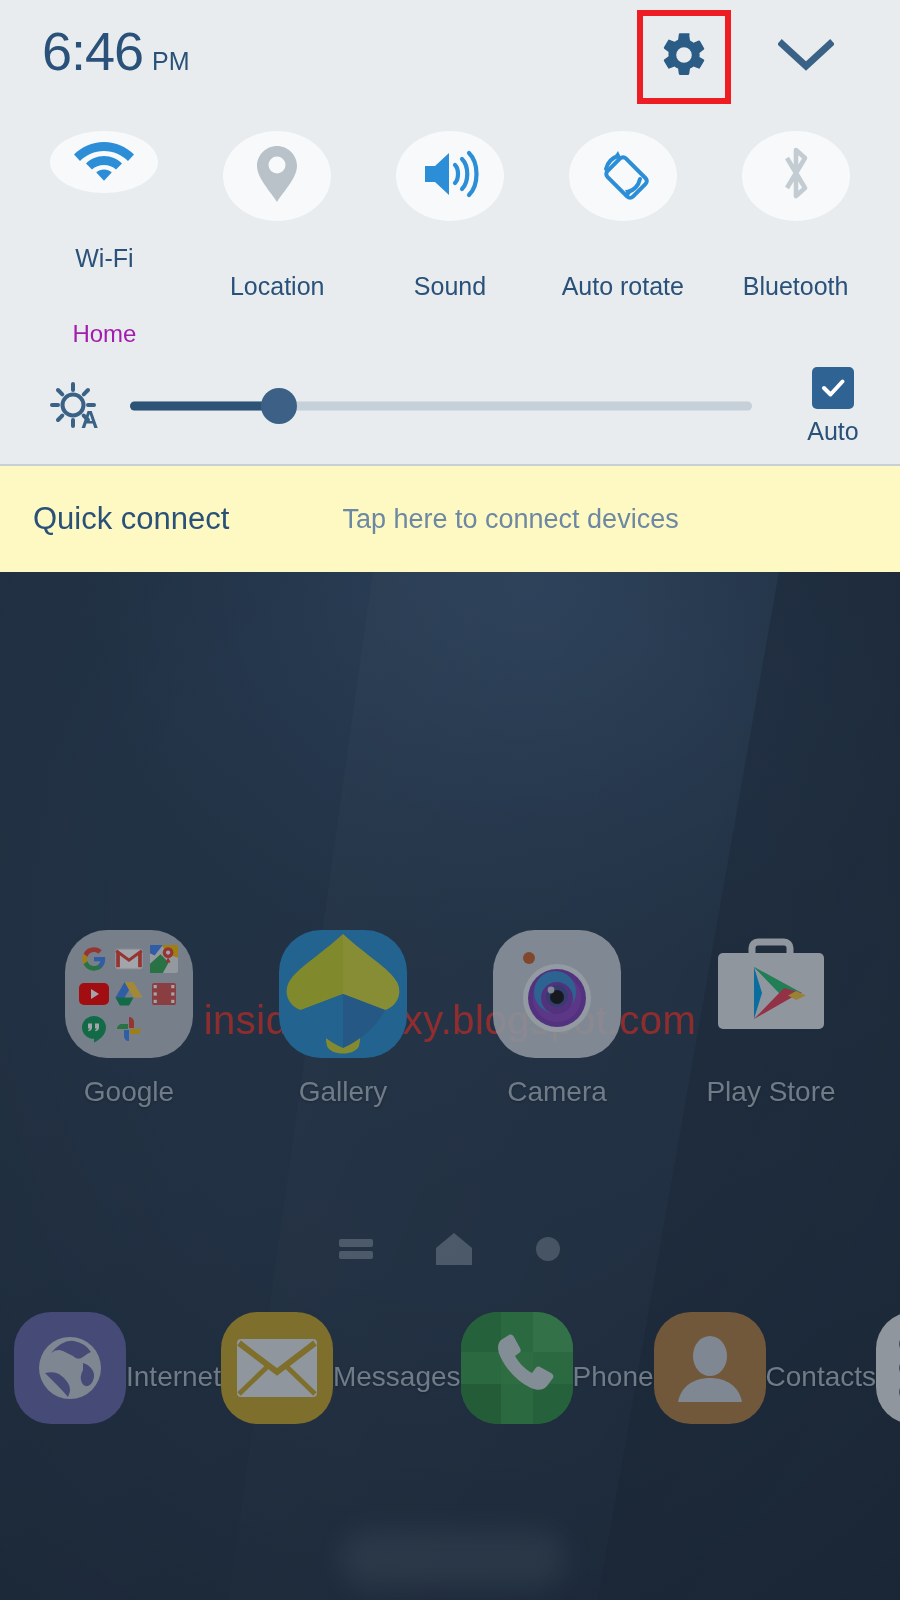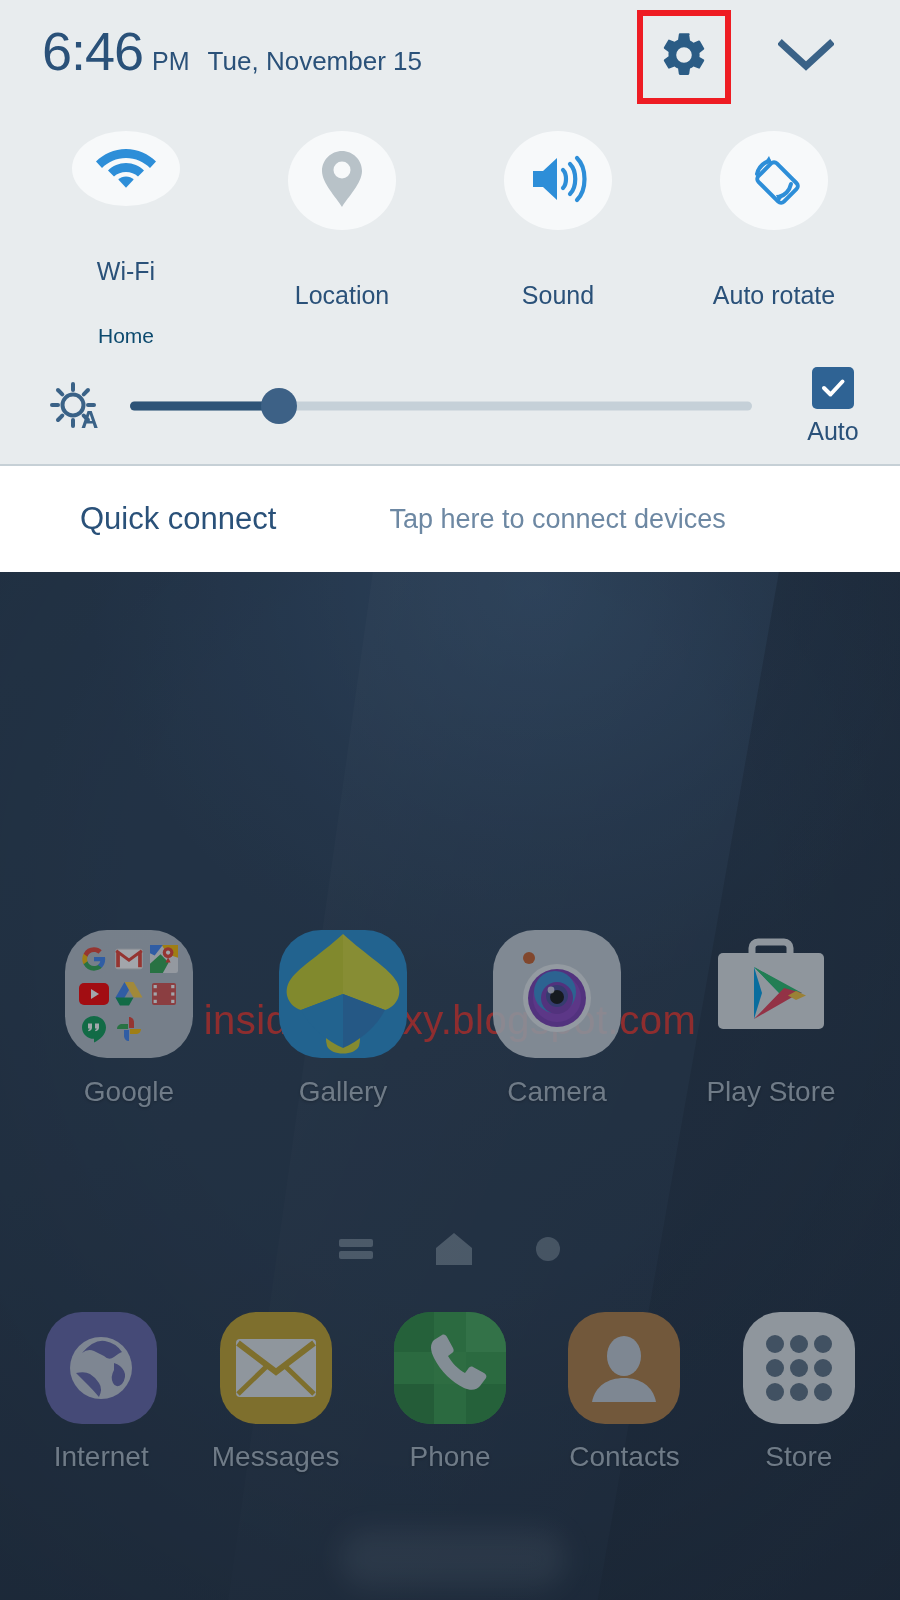--- a/index.html
+++ b/index.html
@@ -123,23 +123,23 @@
   }
   .toggle-label {
     margin-top: 16px;
     font-size: 25px;
     color: #2a5179;
     text-align: center;
     line-height: 1.32;
     max-width: 160px;
   }
   .toggle-sub {
-    margin-top: 3px;
-    font-size: 21px;
-    color: #0c4a6e;
+    margin-top: 12px;
+    font-size: 24px;
+    color: #a21caf;
     text-align: center;
   }
 
   
   #brightness-row {
     position: absolute; left: 0; top: 348px;
     width: 900px; height: 116px;
     display: flex; align-items: center;
   }
   #brightness-icon {
@@ -187,23 +187,23 @@
   #auto-label {
     margin-top: 8px;
     font-size: 25px;
     color: #2a5179;
   }
 
   
   #quick-connect {
     position: absolute; left: 0; top: 464px;
     width: 900px; height: 108px;
-    background: #ffffff;
+    background: #fef9c3;
     border-top: 2px solid #c6d0d6;
-    display: flex; align-items: center; padding-left: 47px;
+    display: flex; align-items: center;
   }
   #qc-title {
     margin-left: 33px;
     font-size: 31px;
     color: #2a5179;
   }
   #qc-hint {
     margin-left: 113px;
     font-size: 27px;
     color: #6d88a3;
@@ -276,21 +276,21 @@
 
   
   #dock-row {
     position: absolute; left: 0; top: 740px;
     width: 900px;
     display: flex;
     padding: 0 14px;
   }
   .dock-cell {
     flex: 1;
-    display: flex; flex-direction: column; align-items: center;
+    display: flex; flex-direction: row; align-items: center;
   }
   .dock-icon {
     width: 112px; height: 112px;
     border-radius: 37px / 37px;
     display: flex; align-items: center; justify-content: center;
     position: relative; overflow: hidden;
   }
   .dock-label {
     margin-top: 17px;
     font-size: 28px;
@@ -568,21 +568,20 @@
     <div id="bottom-glow"></div>
     <div id="home-dim"></div>
   </div>
 
   <div id="qs-panel">
 
     <div id="status-row">
       <div id="clock-block">
         <span id="clock-time">6:46</span>
         <span id="clock-ampm">PM</span>
-        <span id="clock-date">Tue, November 15</span>
       </div>
 
       <div id="gear-highlight">
         <div id="gear-btn">
           <span>
             <svg width="52" height="52" viewBox="0 0 24 24">
               <path fill="#2b5c85" d="M19.14 12.94a7.4 7.4 0 0 0 .06-.94 7.4 7.4 0 0 0-.06-.94l2.03-1.58a.49.49 0 0 0 .12-.61l-1.92-3.32a.48.48 0 0 0-.59-.22l-2.39.96a7.03 7.03 0 0 0-1.62-.94l-.36-2.54A.47.47 0 0 0 13.93 2h-3.84a.47.47 0 0 0-.47.4l-.36 2.54c-.59.24-1.13.56-1.62.94l-2.39-.96a.48.48 0 0 0-.59.22L2.74 8.46a.48.48 0 0 0 .12.61l2.03 1.58a7.6 7.6 0 0 0 0 1.88l-2.03 1.58a.49.49 0 0 0-.12.61l1.92 3.32c.12.22.38.3.59.22l2.39-.96c.5.38 1.03.7 1.62.94l.36 2.54c.04.23.24.4.47.4h3.84c.23 0 .43-.17.47-.4l.36-2.54c.59-.24 1.12-.56 1.62-.94l2.39.96c.22.08.47 0 .59-.22l1.92-3.32a.49.49 0 0 0-.12-.61zM12 15.6A3.6 3.6 0 1 1 15.6 12 3.6 3.6 0 0 1 12 15.6z"></path>
             </svg>
           </span>
         </div>
@@ -652,20 +651,31 @@
               <path d="M26 8 L29 15 L21 15.5 Z" fill="#2d8ed8"></path>
               <path d="M48 36 A18 18 0 0 1 36 49" stroke="#2d8ed8" stroke-width="4" fill="none" stroke-linecap="round"></path>
               <path d="M36 54 L33 47 L41 46.5 Z" fill="#2d8ed8"></path>
             </svg>
           </span>
         </div>
         <div class="toggle-label">Auto rotate</div>
         <div class="toggle-sub"></div>
       </div>
 
+      <div class="toggle">
+        <div class="toggle-circle">
+          <span>
+            <svg width="42" height="60" viewBox="0 0 42 60">
+              <path d="M12 14 L30 44 L21 52 L21 6 L30 14 L12 44" stroke="#c3ccd2" stroke-width="4.6" fill="none" stroke-linejoin="round"></path>
+            </svg>
+          </span>
+        </div>
+        <div class="toggle-label">Bluetooth</div>
+        <div class="toggle-sub"></div>
+      </div>
 
     </div>
 
     <div id="brightness-row">
       <div id="brightness-icon">
         <svg width="56" height="56" viewBox="0 0 56 56">
           <g stroke="#3a6287" stroke-width="4" fill="none" stroke-linecap="round">
             <circle cx="25" cy="27" r="10.5"></circle>
             <path d="M25 6 v6"></path>
               <path d="M25 42 v6"></path>

